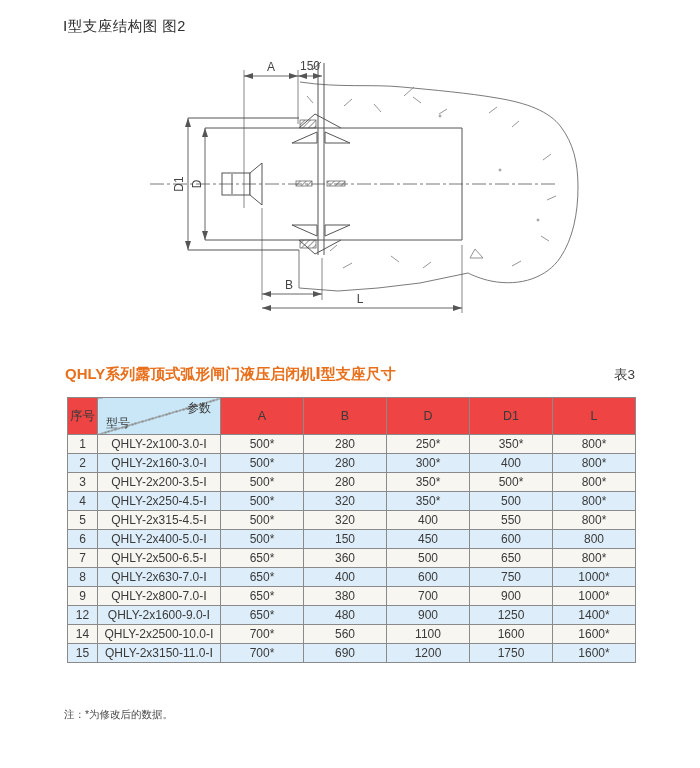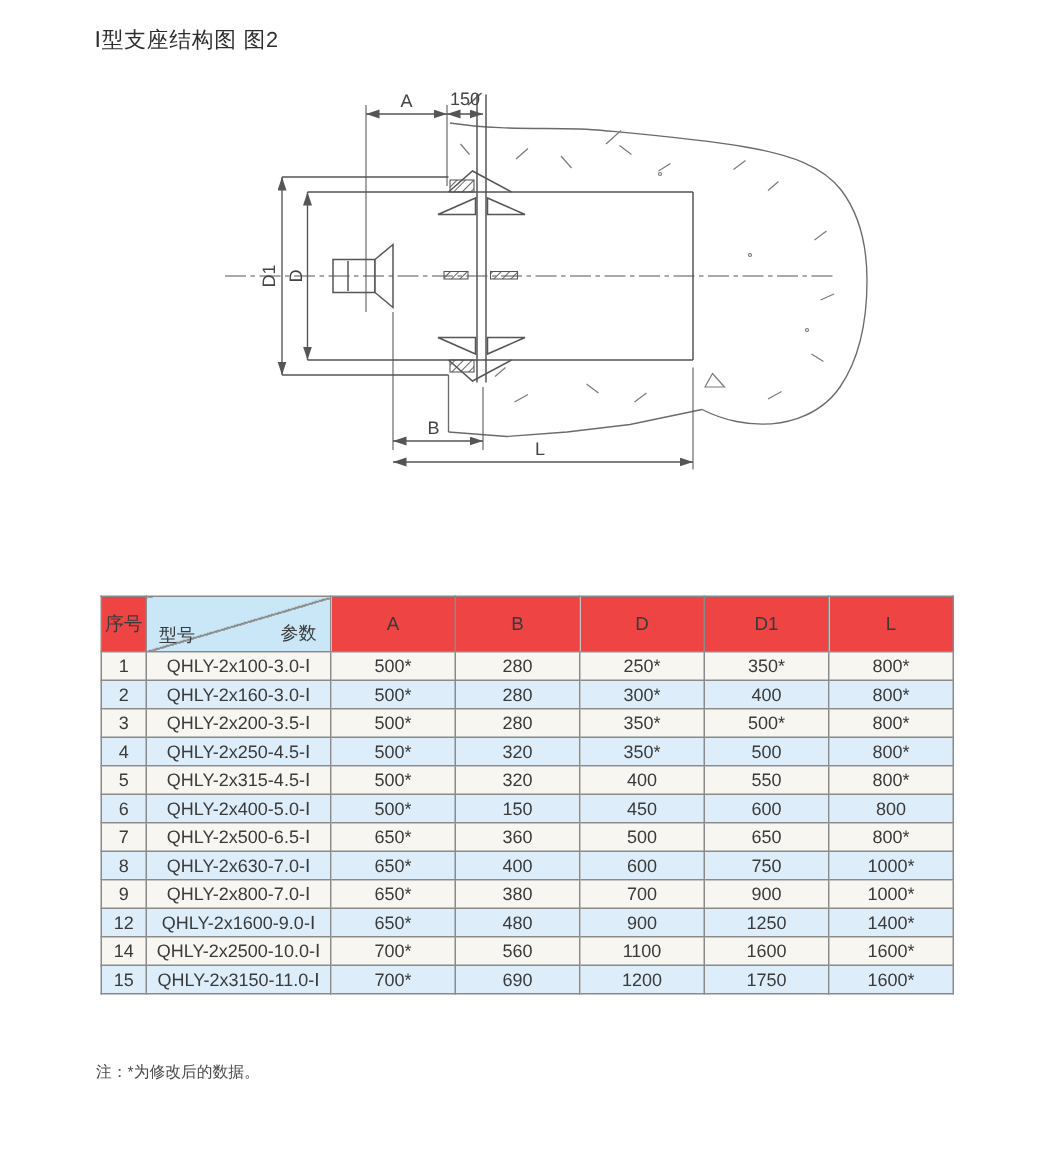--- a/index.html
+++ b/index.html
@@ -19,21 +19,21 @@
   .spec thead th{background:#ef4444;height:36px;line-height:normal;vertical-align:middle;
                  font-size:12.5px;}
   .spec tbody tr:nth-child(odd){background:#f7f6f1;}
   .spec tbody tr:nth-child(even){background:#ddeefa;}
   .spec th.diag{position:relative;
      background:
        linear-gradient(to bottom right,
          rgba(0,0,0,0) calc(50% - .7px), #8a8a8a calc(50% - .7px),
          #8a8a8a calc(50% + .7px), rgba(0,0,0,0) calc(50% + .7px)),
        #c9e7f6;}
-  .spec th.diag .p-param{position:absolute;top:16px;right:9px;font-size:12px;}
+  .spec th.diag .p-param{position:absolute;top:2px;right:9px;font-size:12px;}
   .spec th.diag .p-model{position:absolute;bottom:2px;left:8px;font-size:12px;}
   .note{position:absolute;left:64px;top:708px;font-size:10.5px;color:#4a4a4a;}
 </style>
 </head>
 <body>
 
 <div class="page">
 
   <div class="page-title">Ⅰ型支座结构图 图2</div>
 
@@ -128,20 +128,24 @@
     <g fill="#444" font-size="12" font-family="Liberation Sans, DejaVu Sans, sans-serif" text-anchor="middle">
       <text x="271" y="71">A</text>
       <text x="310" y="70">150</text>
       <text transform="translate(183,184) rotate(-90)">D1</text>
       <text transform="translate(201,184) rotate(-90)">D</text>
       <text x="289" y="289">B</text>
       <text x="360" y="303">L</text>
     </g>
   </svg>
 
+  <div class="table-title-row">
+    <span class="tbl-title">QHLY系列露顶式弧形闸门液压启闭机Ⅰ型支座尺寸</span>
+    <span class="tbl-tag">表3</span>
+  </div>
 
   <table class="spec">
     <colgroup>
       <col style="width:30px">
         <col style="width:123px">
         <col style="width:83px">
       <col style="width:83px">
         <col style="width:83px">
         <col style="width:83px">
         <col style="width:83px">

